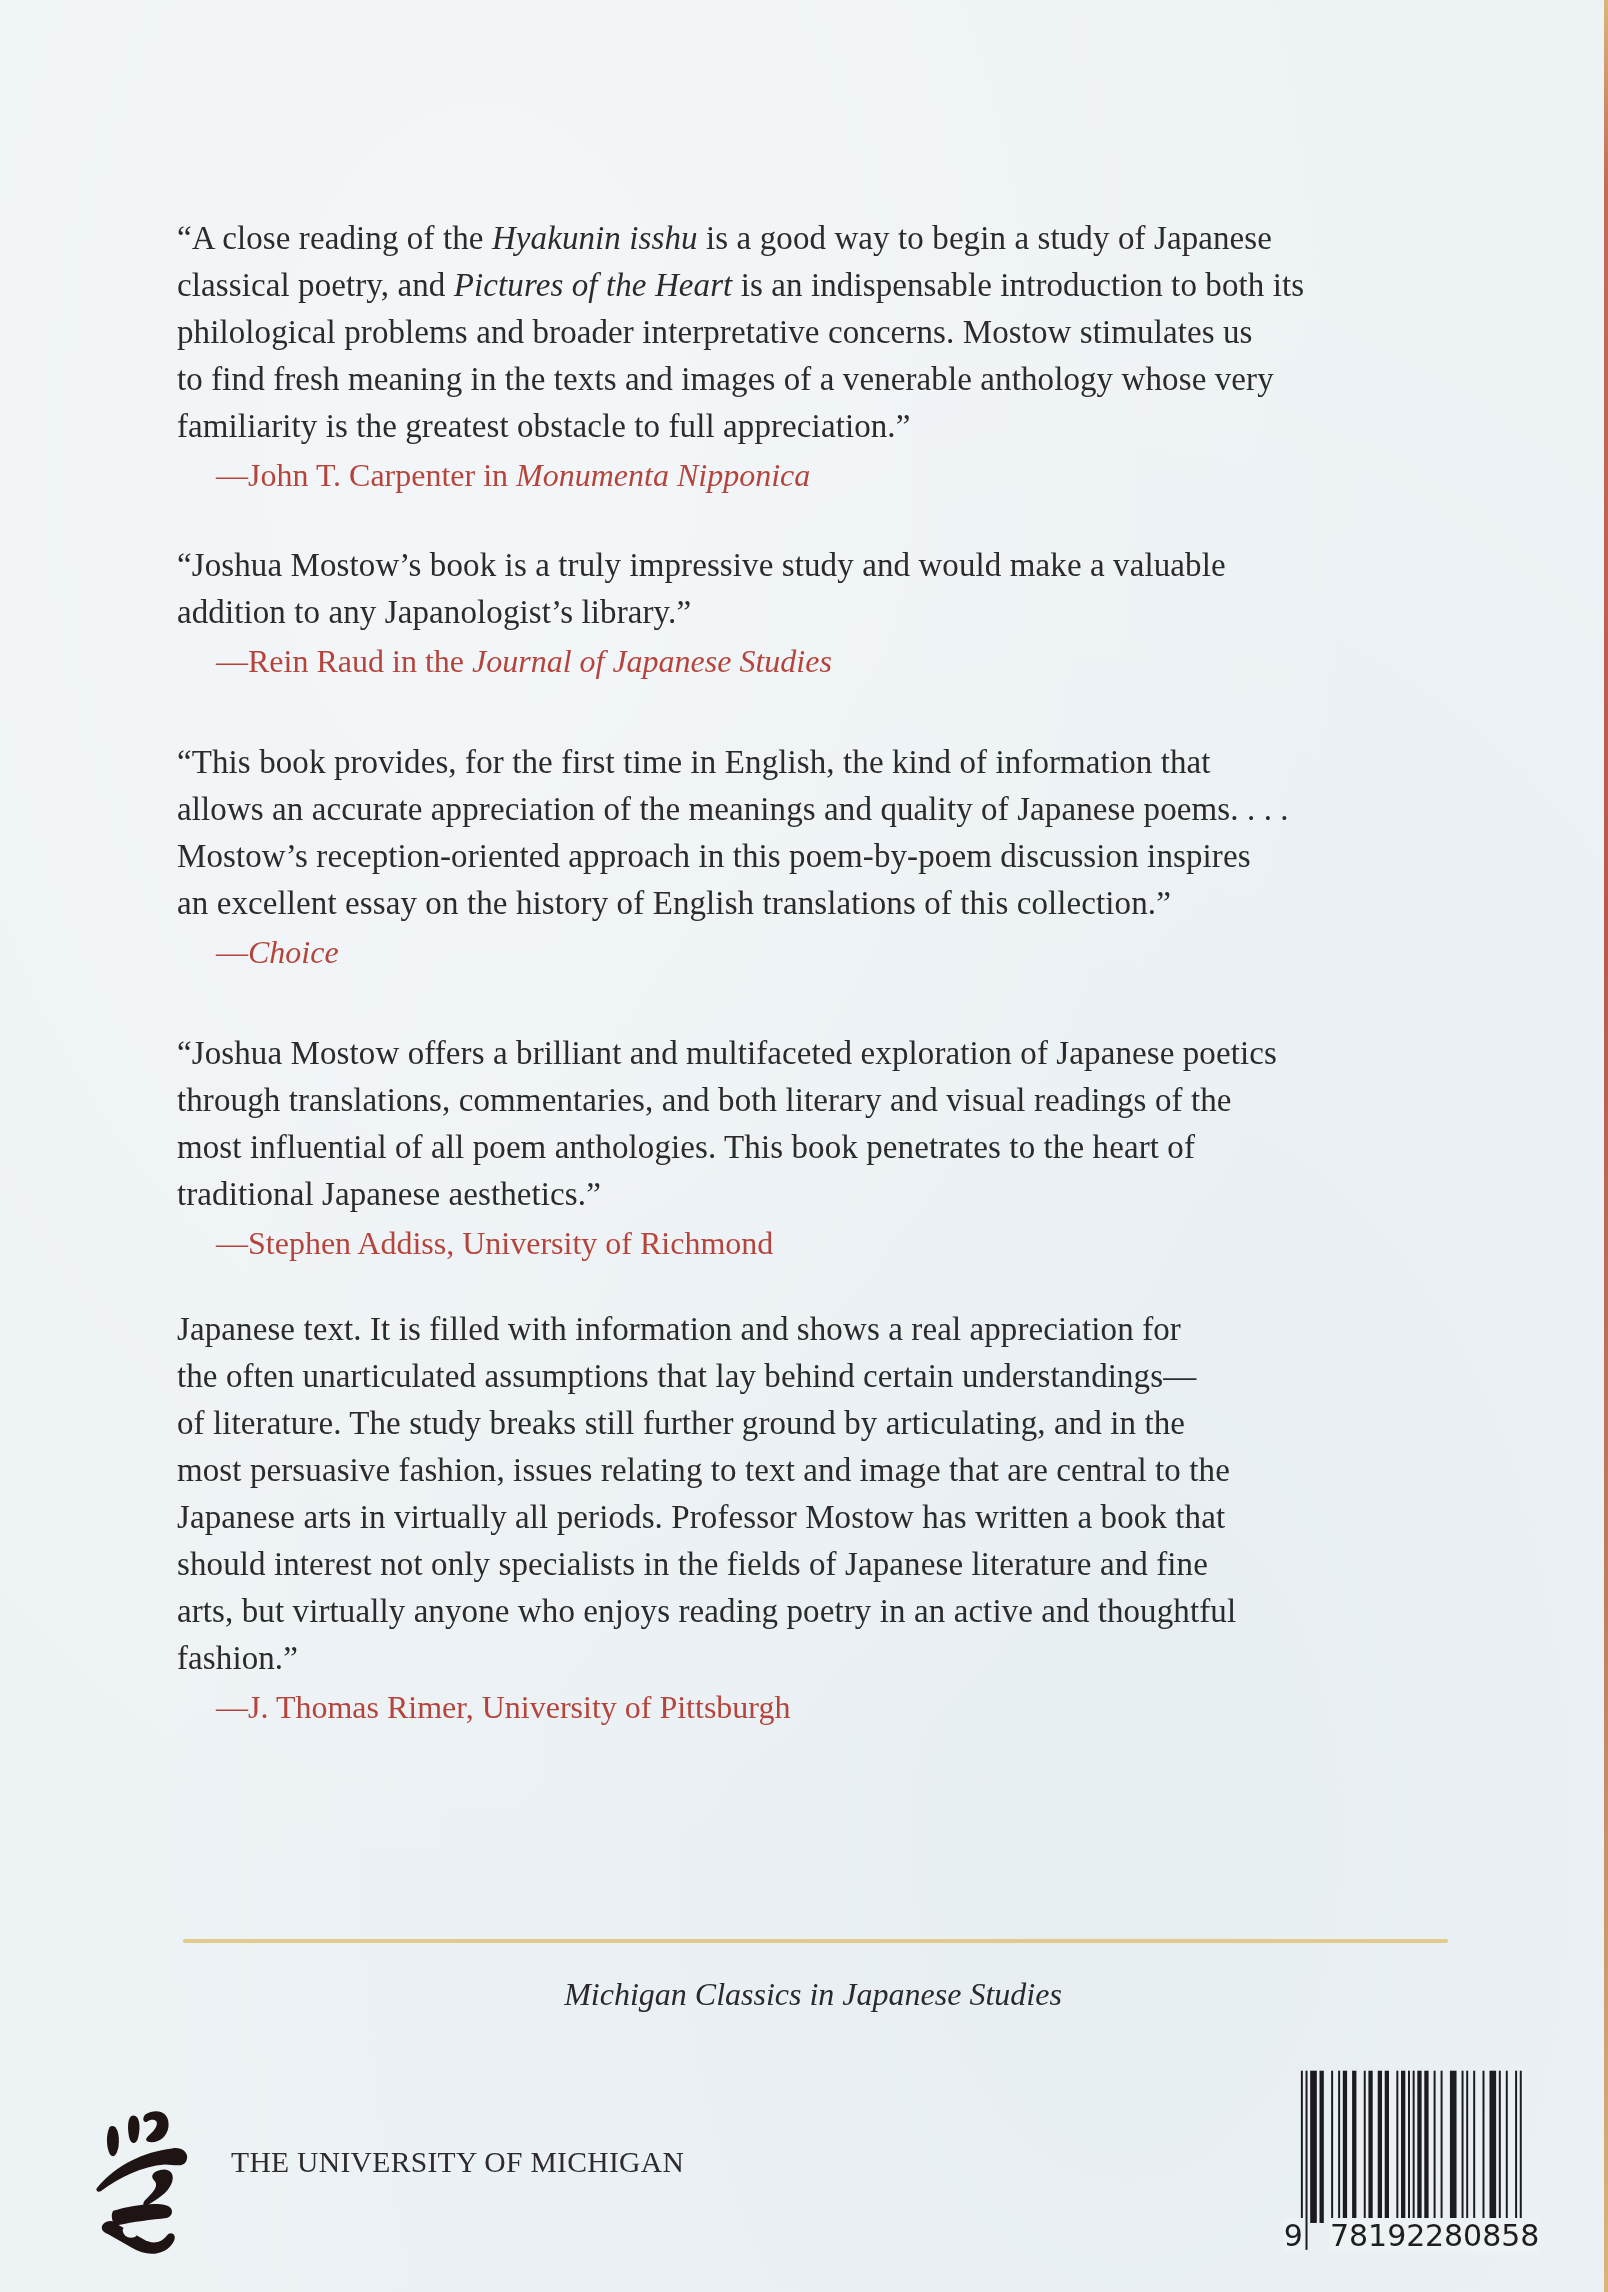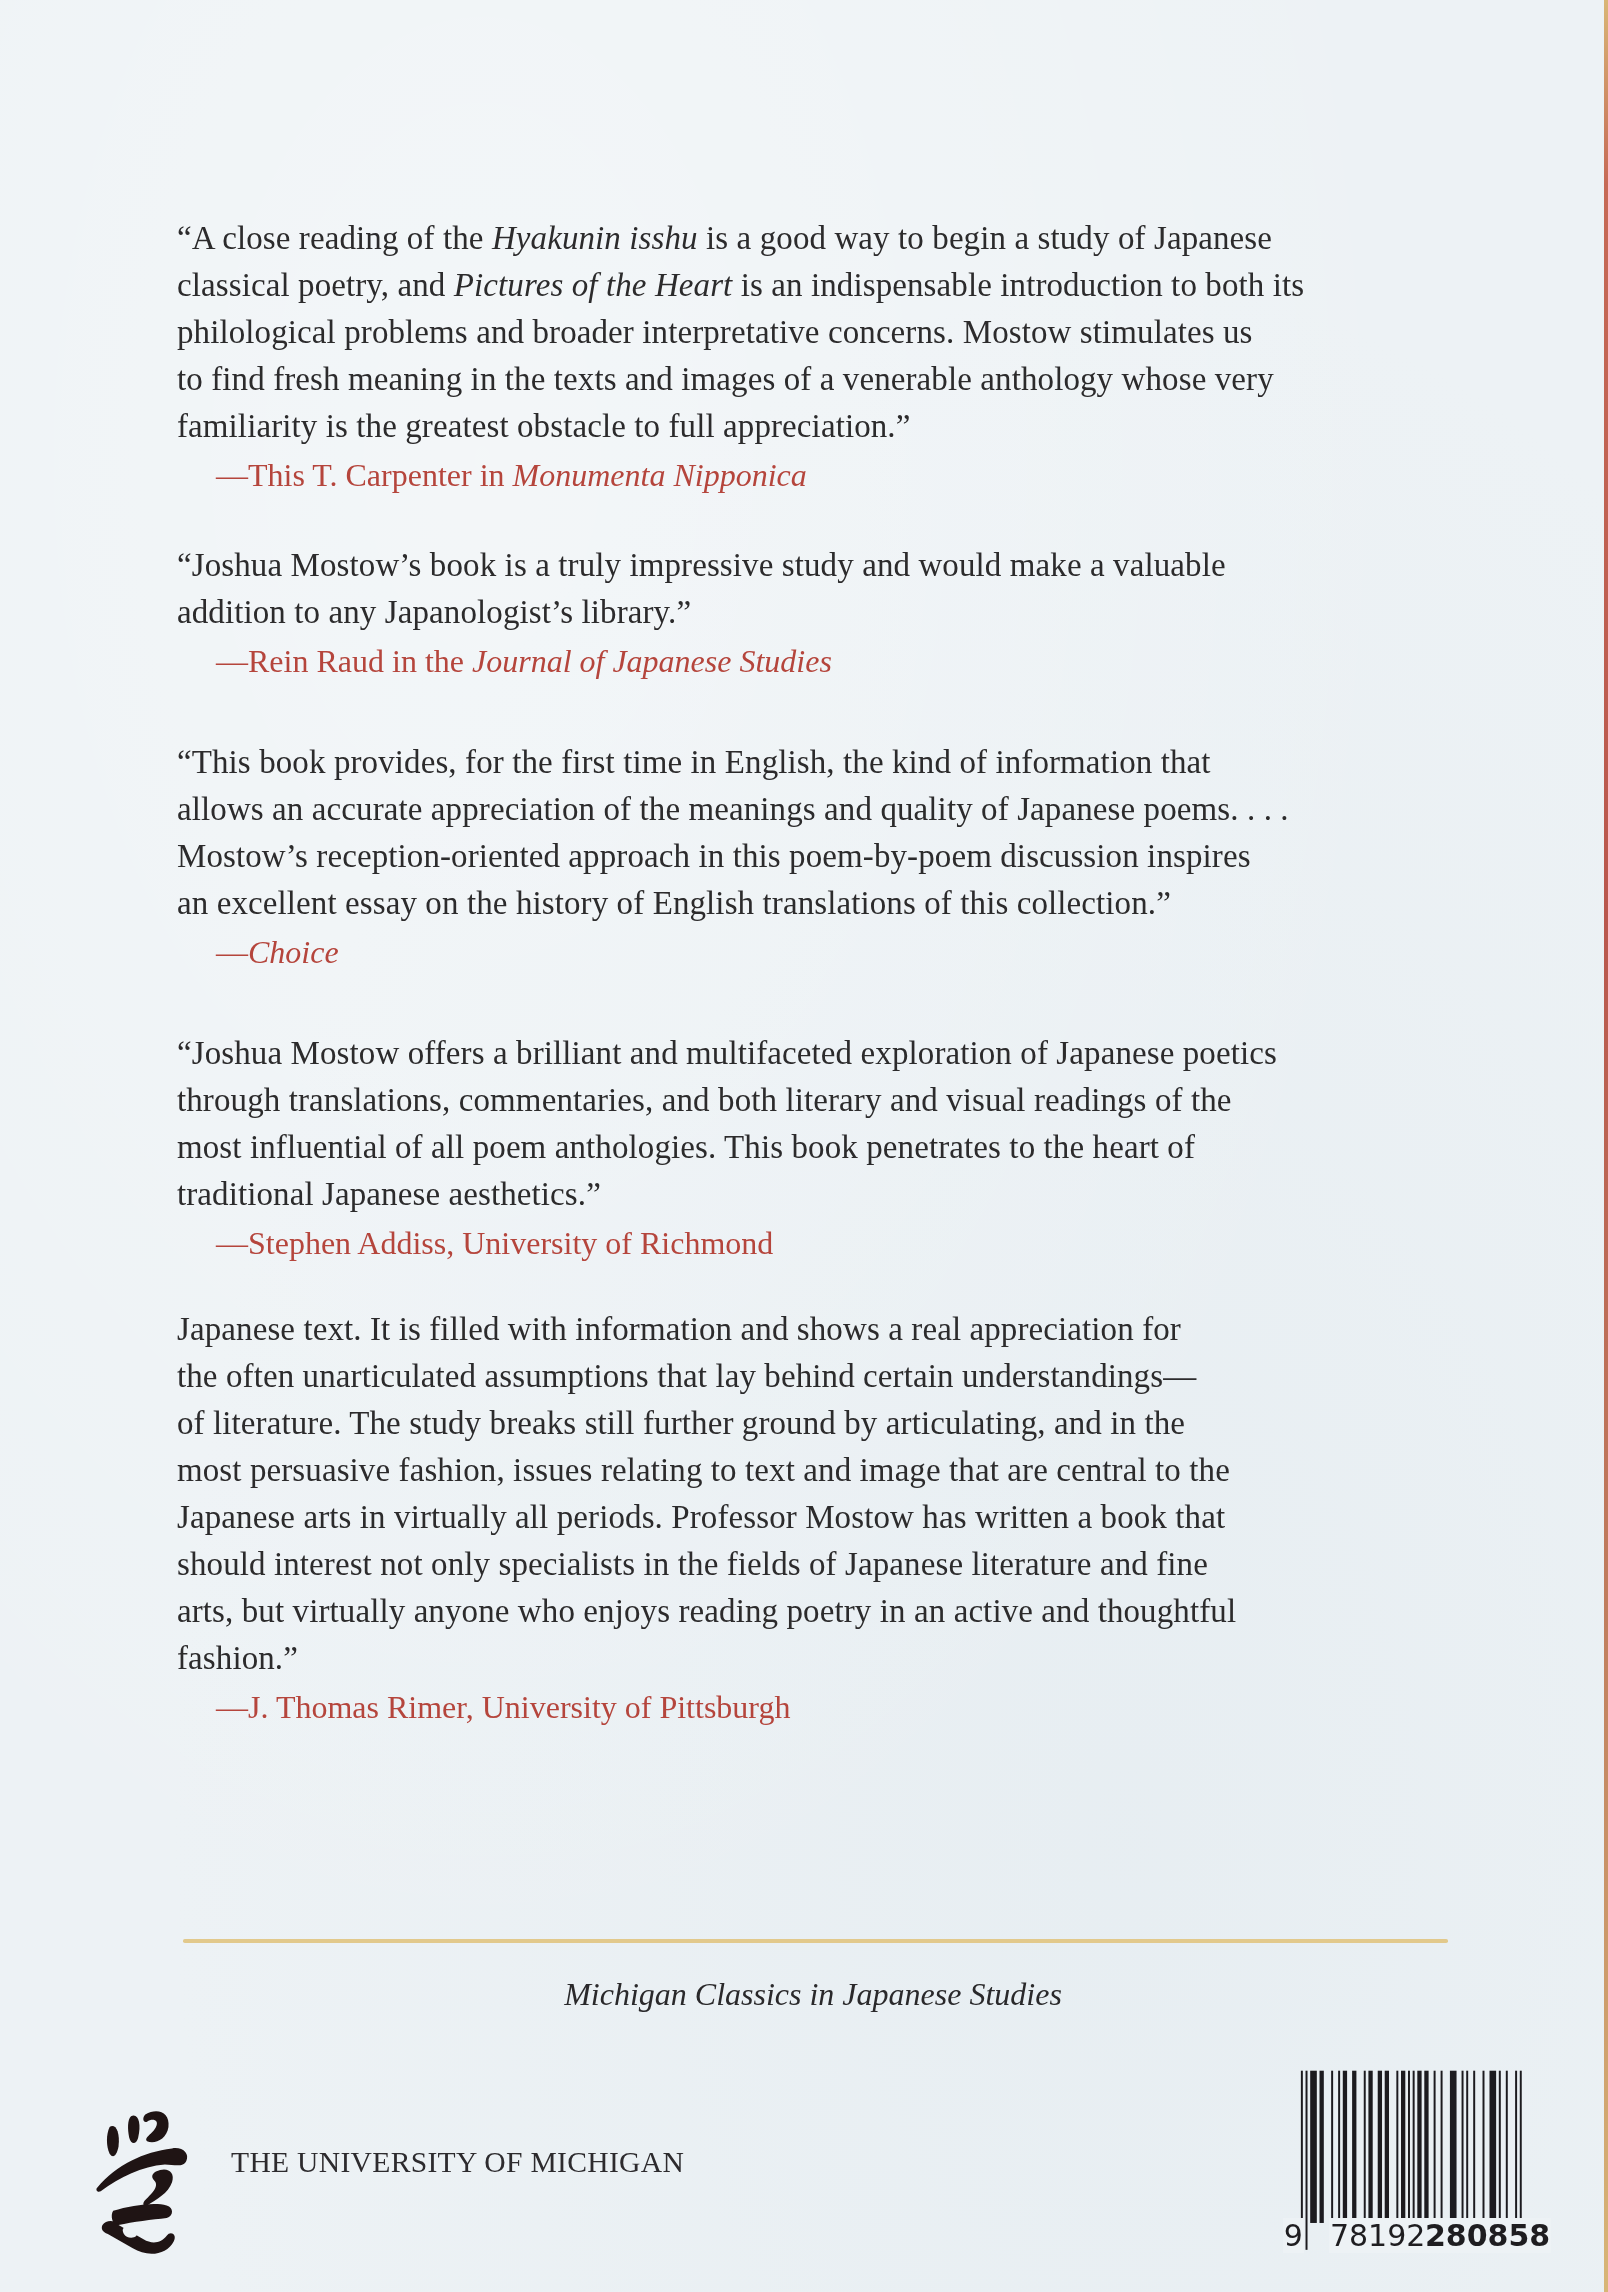--- a/index.html
+++ b/index.html
@@ -138,21 +138,21 @@
 
 <div class="blurbs">
   <div class="blurb" id="blurb-1">
     <div class="quote">
         <div style="white-space: nowrap;"><span>“A close reading of the </span><em>Hyakunin isshu</em><span> is a good way to begin a study of Japanese</span></div>
         <div style="white-space: nowrap;"><span>classical poetry, and </span><em>Pictures of the Heart</em><span> is an indispensable introduction to both its</span></div>
         <div style="white-space: nowrap;"><span>philological problems and broader interpretative concerns. Mostow stimulates us</span></div>
         <div style="white-space: nowrap;"><span>to find fresh meaning in the texts and images of a venerable anthology whose very</span></div>
         <div style="white-space: nowrap;"><span>familiarity is the greatest obstacle to full appreciation.”</span></div>
       </div>
-    <div class="attribution"><span>—This T. Carpenter in </span><em>Monumenta Nipponica</em></div>
+    <div class="attribution"><span>—John T. Carpenter in </span><em>Monumenta Nipponica</em></div>
   </div>
   <div class="blurb" id="blurb-2">
     <div class="quote">
         <div style="white-space: nowrap;"><span>“Joshua Mostow’s book is a truly impressive study and would make a valuable</span></div>
         <div style="white-space: nowrap;"><span>addition to any Japanologist’s library.”</span></div>
       </div>
     <div class="attribution"><span>—Rein Raud in the </span><em>Journal of Japanese Studies</em></div>
   </div>
   <div class="blurb" id="blurb-3">
     <div class="quote">
@@ -243,16 +243,16 @@
       <rect x="214.8" y="22" width="2.2" height="170" fill="#1c1b1f"></rect>
       <rect x="222.6" y="22" width="7.4" height="170" fill="#1c1b1f"></rect>
       <rect x="233" y="22" width="2.2" height="170" fill="#1c1b1f"></rect>
       <rect x="240.8" y="22" width="2.2" height="170" fill="#1c1b1f"></rect>
       <rect x="251.20000000000002" y="22" width="2.2" height="200" fill="#1c1b1f"></rect>
       <rect x="256.4" y="22" width="2.2" height="200" fill="#1c1b1f"></rect>
     </svg>
   <div class="barcode-digits">
     <span style="left:-7.2px;">9</span>
     <span style="left:23px;margin-left:16px;">781929</span>
-    <span style="left:134px;font-weight:bold;">280858</span>
+    <span style="left:134px;">280858</span>
   </div>
 </div>
 
 
 </body></html>

